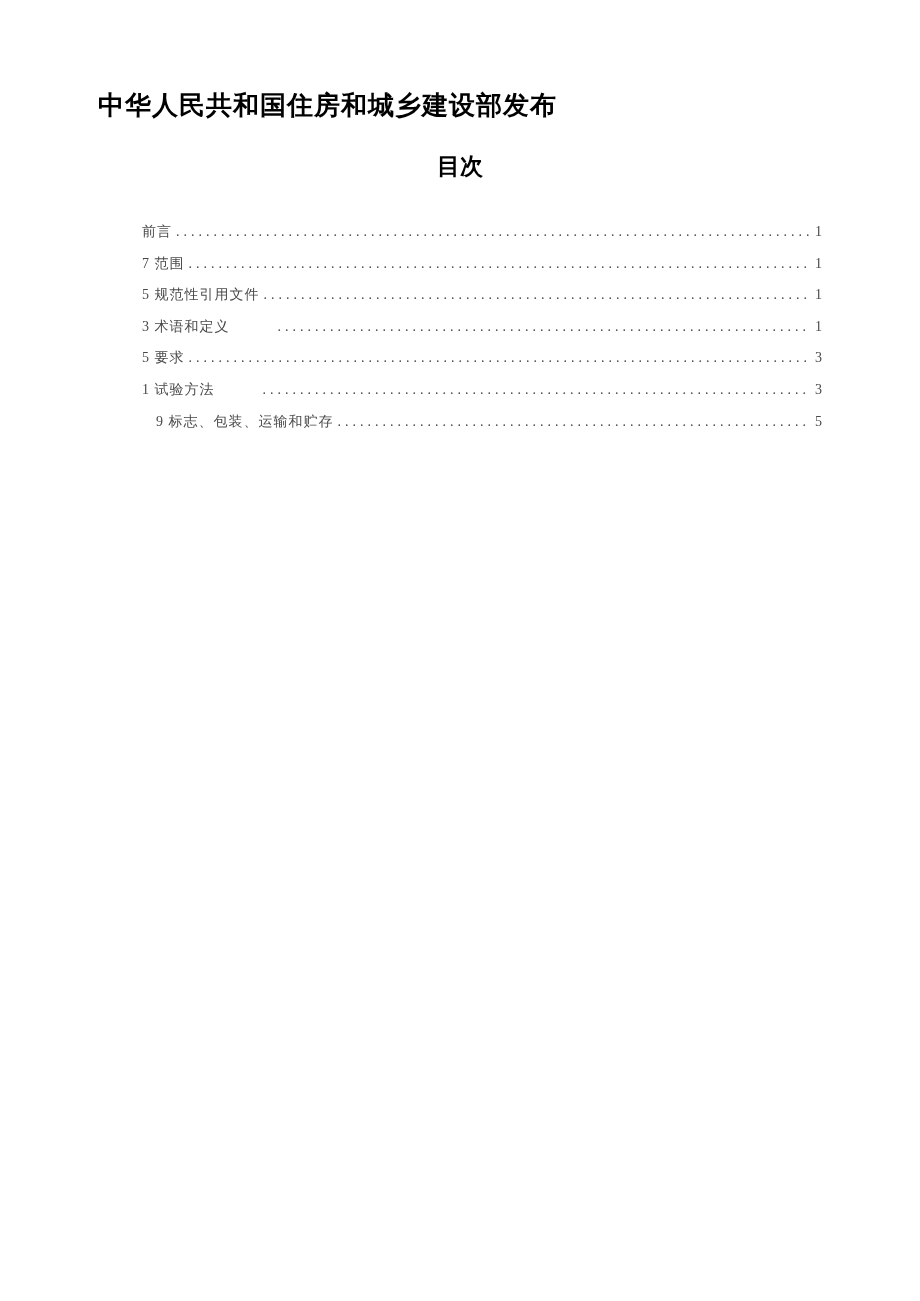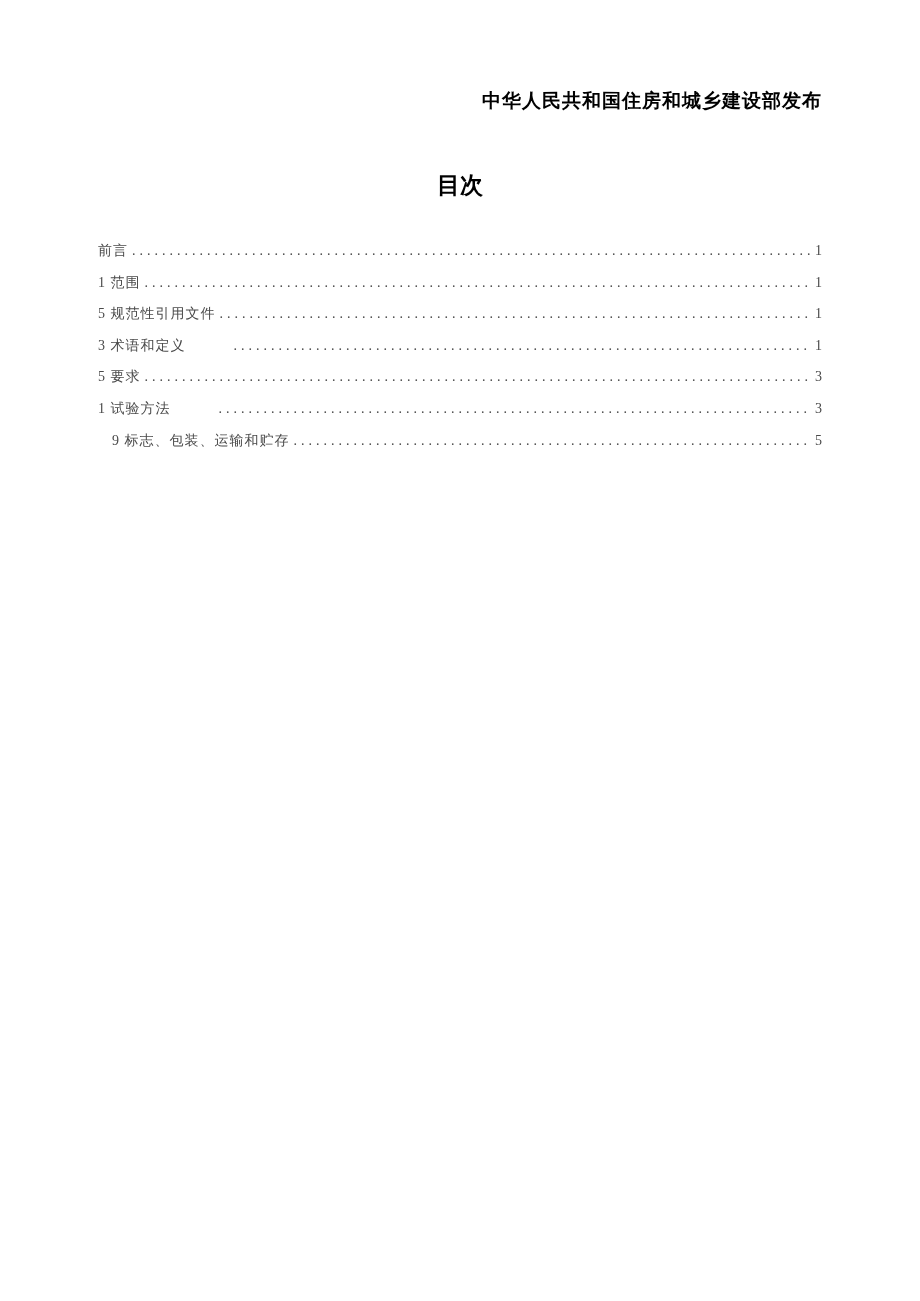--- a/index.html
+++ b/index.html
@@ -9,24 +9,24 @@
     }
     body {
       width: 920px;
       height: 1301px;
       background: #ffffff;
       font-family: "SimSun", "宋体", serif;
       color: #000000;
       padding: 88px 98px 0 98px;
     }
     .title {
-      font-size: 19px;
+      font-size: 26px;
       font-weight: bold;
-      text-align: right;
-      margin-bottom: 56px;
+      text-align: left;
+      margin-bottom: 28px;
       letter-spacing: 1px;
     }
     .subtitle {
       font-size: 23px;
       font-weight: bold;
       text-align: center;
       margin-bottom: 40px;
     }
     .toc {
       font-size: 14px;
@@ -37,20 +37,21 @@
       align-items: baseline;
       margin-bottom: 12px;
       line-height: 1.4;
     }
     .toc-item.indent {
       padding-left: 14px;
     }
     .toc-label {
       white-space: nowrap;
       letter-spacing: 1px;
+      margin-left: 44px;
     }
     .toc-dots {
       flex: 1;
       overflow: hidden;
       white-space: nowrap;
       letter-spacing: 4px;
       color: #4a4a4a;
       margin: 0 4px;
     }
     .toc-dots::after {
@@ -70,21 +71,21 @@
 <div class="title">中华人民共和国住房和城乡建设部发布</div>
 <div class="subtitle">目次</div>
 
 <div class="toc">
   <div class="toc-item">
     <span class="toc-label">前言</span>
     <span class="toc-dots"></span>
     <span class="toc-page">1</span>
   </div>
   <div class="toc-item">
-    <span class="toc-label">1 范围</span>
+    <span class="toc-label">7 范围</span>
     <span class="toc-dots"></span>
     <span class="toc-page">1</span>
   </div>
   <div class="toc-item">
     <span class="toc-label">5 规范性引用文件</span>
     <span class="toc-dots"></span>
     <span class="toc-page">1</span>
   </div>
   <div class="toc-item">
     <span class="toc-label">3 术语和定义</span>

